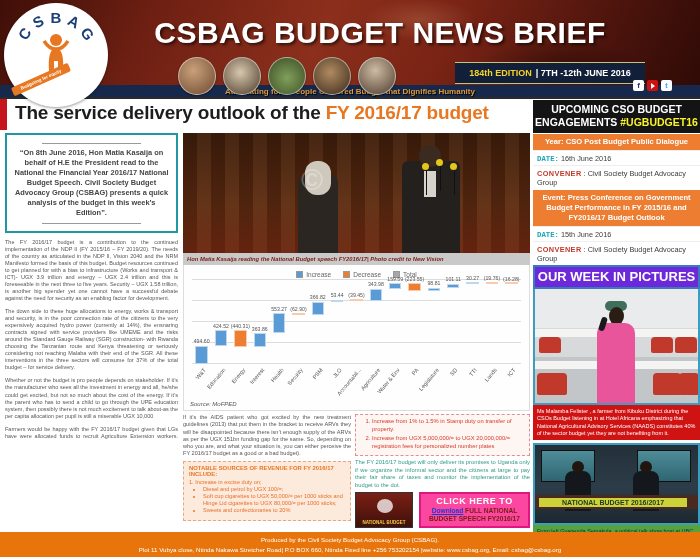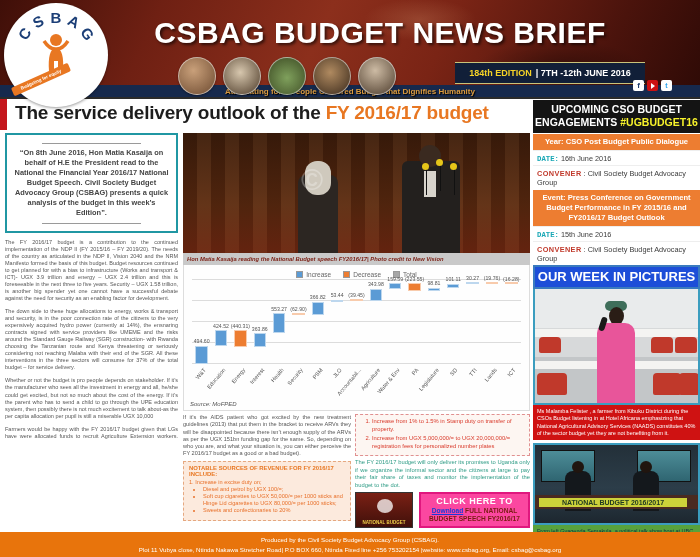--- a/index.html
+++ b/index.html
@@ -110,21 +110,21 @@
   
   .sidebar{position:absolute;left:533px;top:100px;width:167px;}
   .sb-header{background:#141414;color:#fff;font-weight:bold;font-size:10.5px;text-align:center;
     padding:3px 0 4px;line-height:1.25;}
   .sb-header .tag{color:#f8f32b;}
   .event{background:#ed7d31;color:#fff;font-weight:bold;font-size:7.6px;text-align:center;
     padding:3px 2px;line-height:1.3;border-top:1px solid #fff;}
   .meta-row{font-size:7.3px;padding:3px 4px 2px;background:#fff;color:#3c3c3c;border-top:1px solid #eee;}
   .date-label{color:#18a7b5;font-weight:bold;font-family:Liberation Mono, monospace;}
   .conv-label{color:#c0392b;font-weight:bold;letter-spacing:.4px;}
-  .pictures-title{background:#1d4ed8;color:#fff;font-weight:bold;font-size:13px;text-align:center;
+  .pictures-title{background:#6d28d9;color:#fff;font-weight:bold;font-size:13px;text-align:center;
     padding:2px 0 3px;border:2px solid #3a7bbf;box-sizing:border-box;}
   .photo1{position:relative;height:116px;overflow:hidden;border:2px solid #3b9dbf;border-top:none;box-sizing:border-box;
     background:linear-gradient(#e9ebec 0 34%,#d7d9da 34% 60%,#c3c6c8 60%);}
   .chair{position:absolute;width:22px;height:16px;border-radius:4px 4px 2px 2px;background:#c0392b;}
   .table-strip{position:absolute;left:0;width:100%;height:8px;background:#f4f4f2;}
   .p1-person{position:absolute;left:58px;top:18px;width:46px;height:96px;}
   .p1-head{position:absolute;left:16px;top:0;width:15px;height:18px;border-radius:50%;background:#2a1d16;}
   .p1-scarf{position:absolute;left:12px;top:-6px;width:22px;height:10px;border-radius:5px;background:#3f6e5a;}
   .p1-body{position:absolute;left:4px;top:16px;width:38px;height:80px;border-radius:10px 10px 0 0;background:#e8559a;}
   .p1-mic{position:absolute;left:7px;top:10px;width:6px;height:14px;border-radius:3px;background:#1a1a1a;transform:rotate(18deg);}

